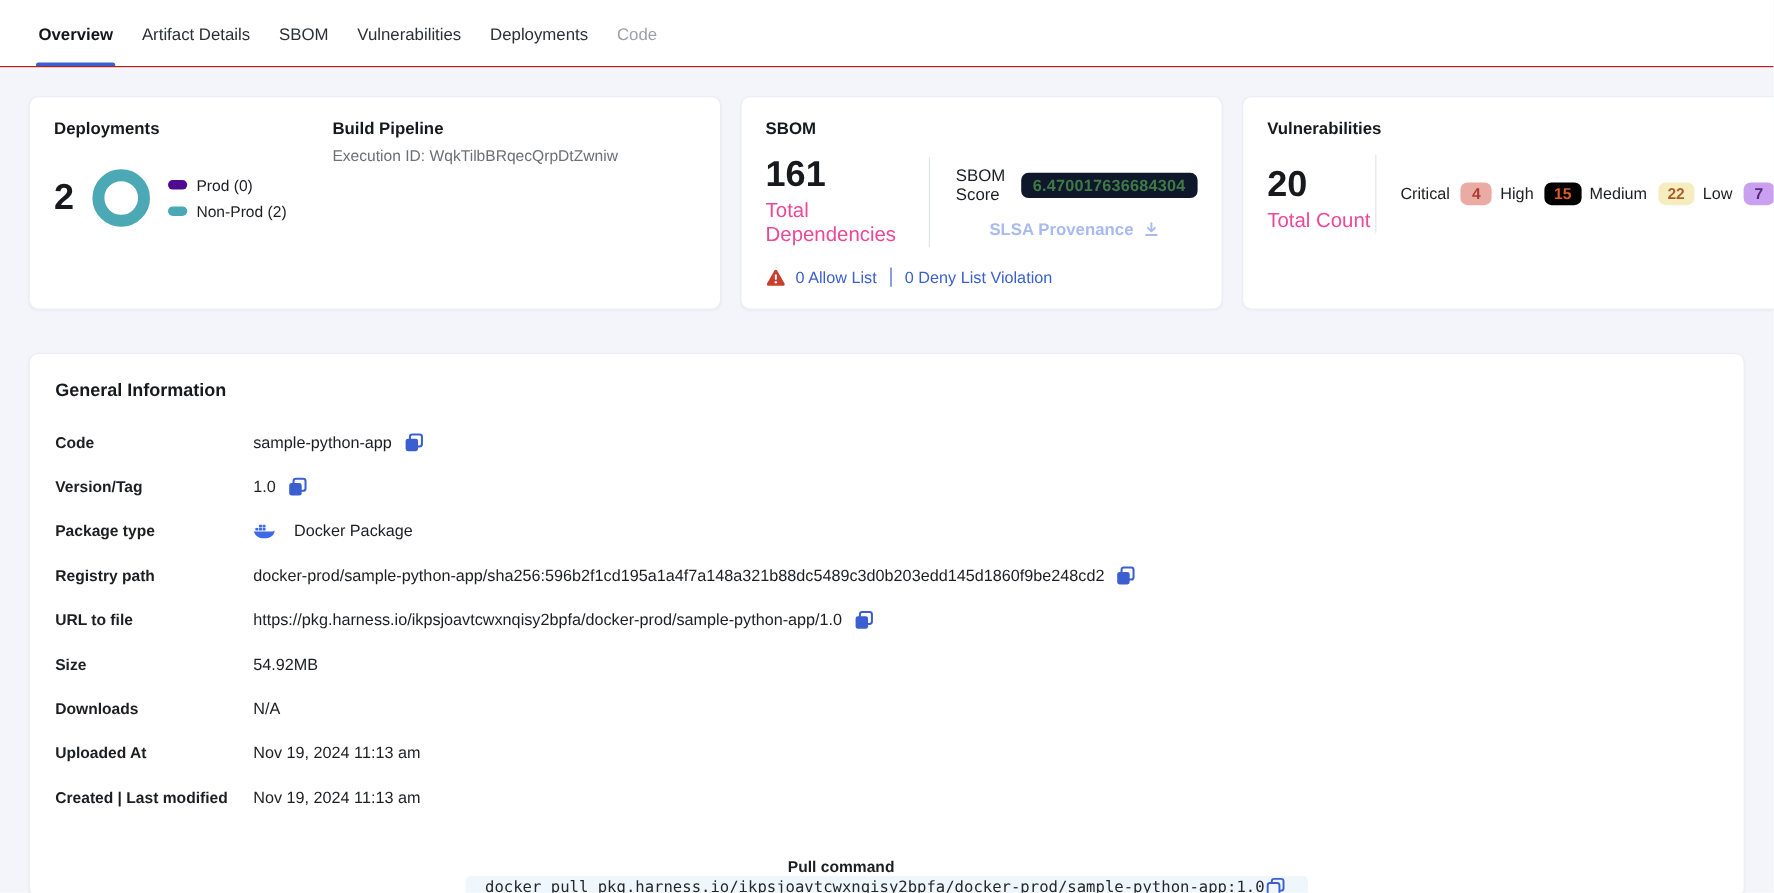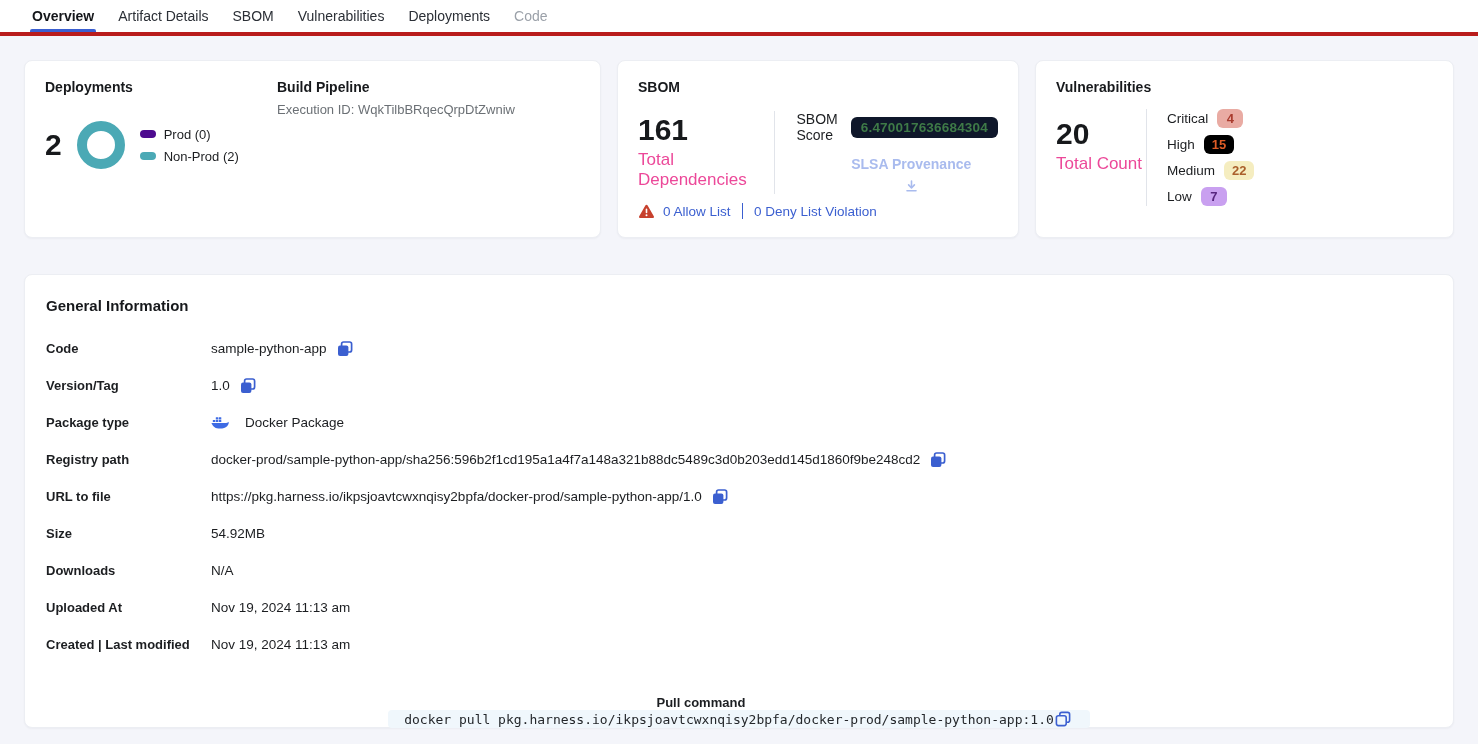--- a/index.html
+++ b/index.html
@@ -6,23 +6,23 @@
   html, body { width: 1478px; height: 744px; }
   body {
     font-family: "Liberation Sans", sans-serif;
     background: #f4f5fa;
     color: #1c1e21;
     overflow: hidden;
   }
 
   
   .tabbar {
-    height: 36px;
+    height: 56px;
     background: #ffffff;
-    border-bottom: 4px solid #b91c1c;
+    border-bottom: 1px solid #b91c1c;
     display: flex;
     align-items: stretch;
     padding-left: 20px;
   }
   .tab {
     display: flex;
     align-items: center;
     padding: 0 12px;
     font-size: 14px;
     color: #2b2f36;
@@ -94,32 +94,31 @@
     font-size: 13.5px;
     font-weight: 600;
     letter-spacing: .2px;
   }
   .slsa-row {
     display: flex; align-items: center; gap: 7px;
     margin-top: 13px; margin-left: 28px;
     font-size: 14px; font-weight: 700;
     color: #a9bbee;
     cursor: pointer;
-    flex-direction: column;
   }
   .sbom-links { display: flex; align-items: center; gap: 11px; margin-top: auto; }
   .sbom-link { font-size: 13.5px; color: #3b5fd0; text-decoration: none; cursor: pointer; }
   .link-sep { width: 1.5px; height: 16px; background: #3b5fd0; }
   .warn-icon { display: flex; align-items: center; margin-right: -3px; }
 
   
   .card-vuln { flex: 1; }
   .vuln-mid { display: flex; margin-top: 14px; }
   .vuln-stat { min-width: 90px; padding-top: 10px; }
-  .vuln-list { padding-left: 20px; display: flex; flex-direction: column; gap: 7px; }
+  .vuln-list { padding-left: 20px; display: flex; flex-direction: row; gap: 7px; }
   .sev-row { display: flex; align-items: center; gap: 9px; font-size: 13.5px; color: #1c1e21; }
   .sev-pill {
     min-width: 26px;
     text-align: center;
     padding: 2px 8px;
     border-radius: 6px;
     font-size: 13px;
     font-weight: 600;
   }
 

